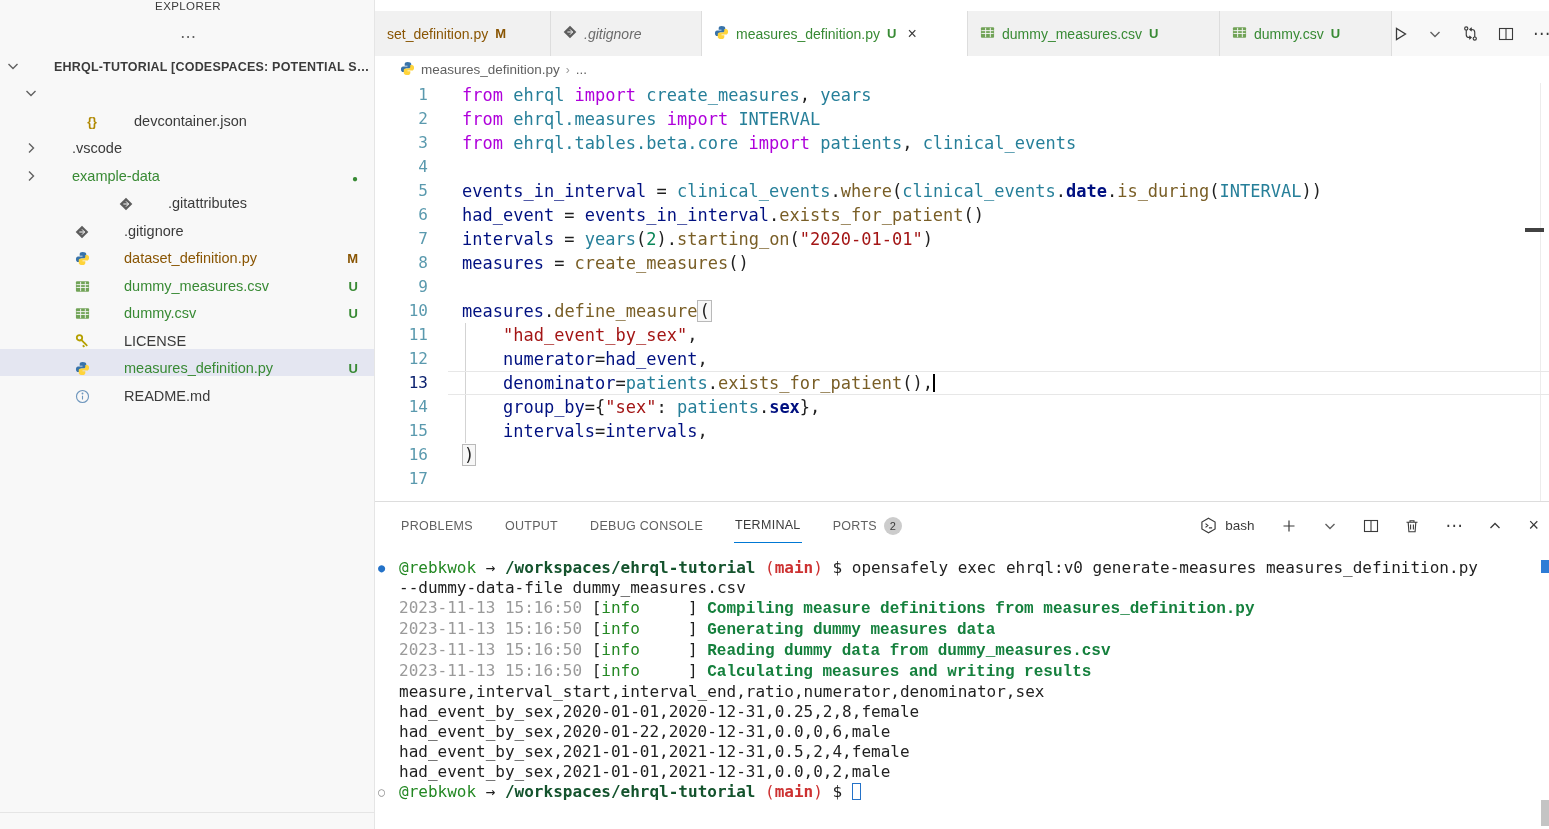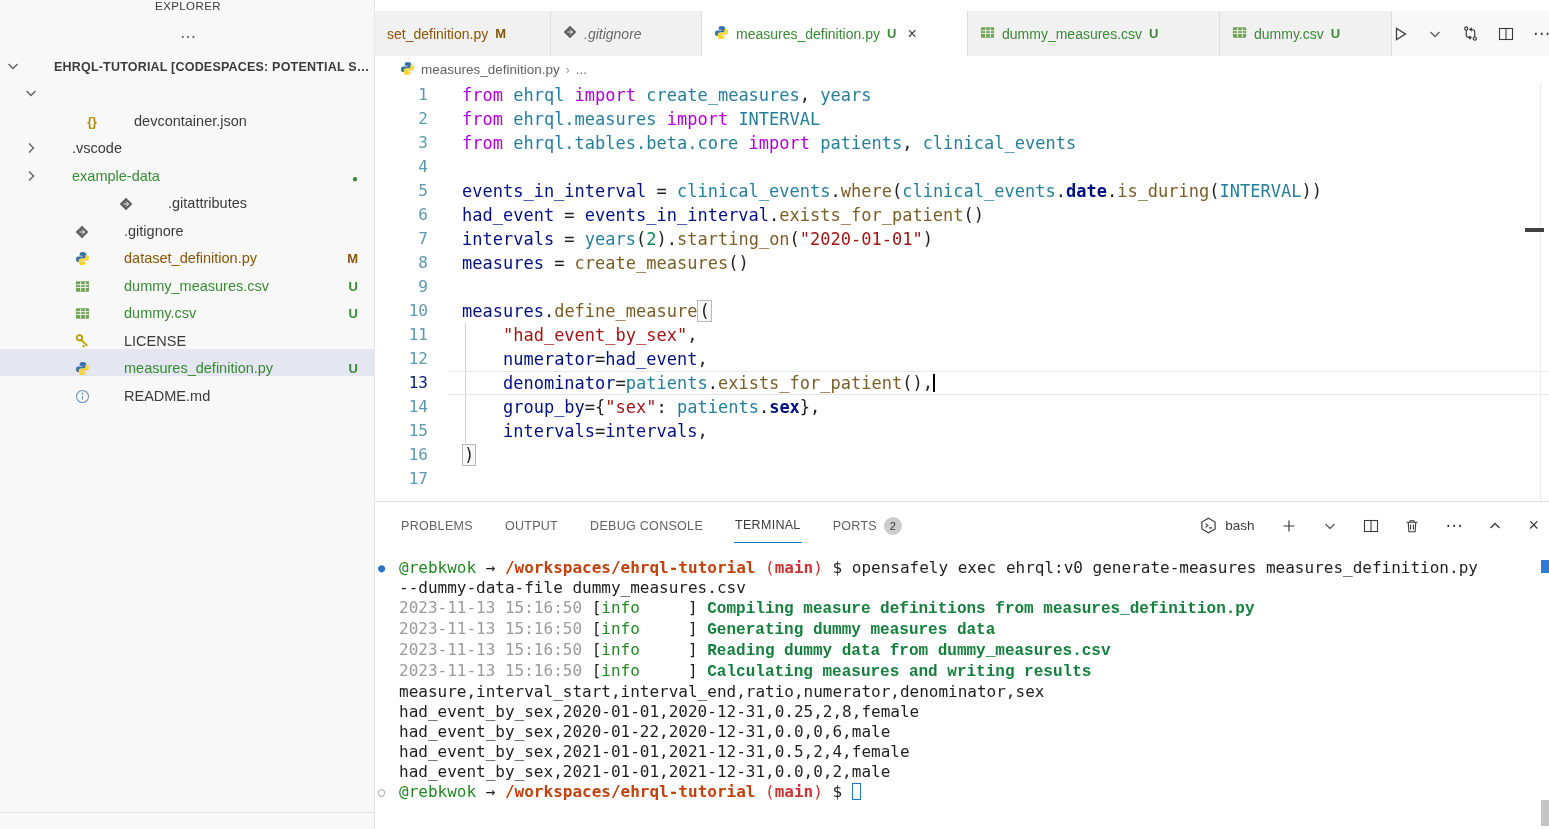--- a/index.html
+++ b/index.html
@@ -76,21 +76,21 @@
     width:18px; height:18px; display:flex; align-items:center; justify-content:center; }
   .term-actions { display:flex; align-items:center; gap:25px; color:#3b3b3b; }
   .term-actions .lbl { font-size:13.5px; margin:0 2px 0 4px; }
   .term-actions .grp { display:flex; align-items:center; gap:4px; }
 
   .term { position:absolute; top:47px; left:0; right:0; bottom:0; overflow:hidden;
     font-family:"DejaVu Sans Mono","Liberation Mono",monospace; font-size:16px; color:#1f1f1f; }
   .tline { padding-left:24px; position:relative; line-height:20px; white-space:pre-wrap; }
   .tline .deco { position:absolute; left:3px; top:0; font-size:12px; }
   .deco-run { color:#2472c8; } .deco-idle { color:#999; }
-  .tk-g { color:#238823; font-weight:normal; } .tk-b { color:#c2410c; font-weight:bold; }
+  .tk-g { color:#238823; font-weight:normal; } .tk-b { color:#14532d; font-weight:bold; }
   .tk-r { color:#cd3131; } .tk-rb { color:#cd3131; font-weight:bold; }
   .tk-gr { color:#9a9a9a; } .tk-bd { font-weight:bold; color:#15803d;font-family:Liberation Mono, monospace; }
   .tk-t { color:#1f1f1f; }
   .tcaret { display:inline-block; width:9px; height:17px; border:1.5px solid #2472c8; vertical-align:-3px; }
   .tscroll-blue { position:absolute; right:0; top:11px; width:8px; height:13px; background:#2e7cd6; }
   .tscroll-gray { position:absolute; right:0; top:251px; width:8px; height:26px; background:#c4c4c4; }
 </style>
 </head>
 <body>
 

